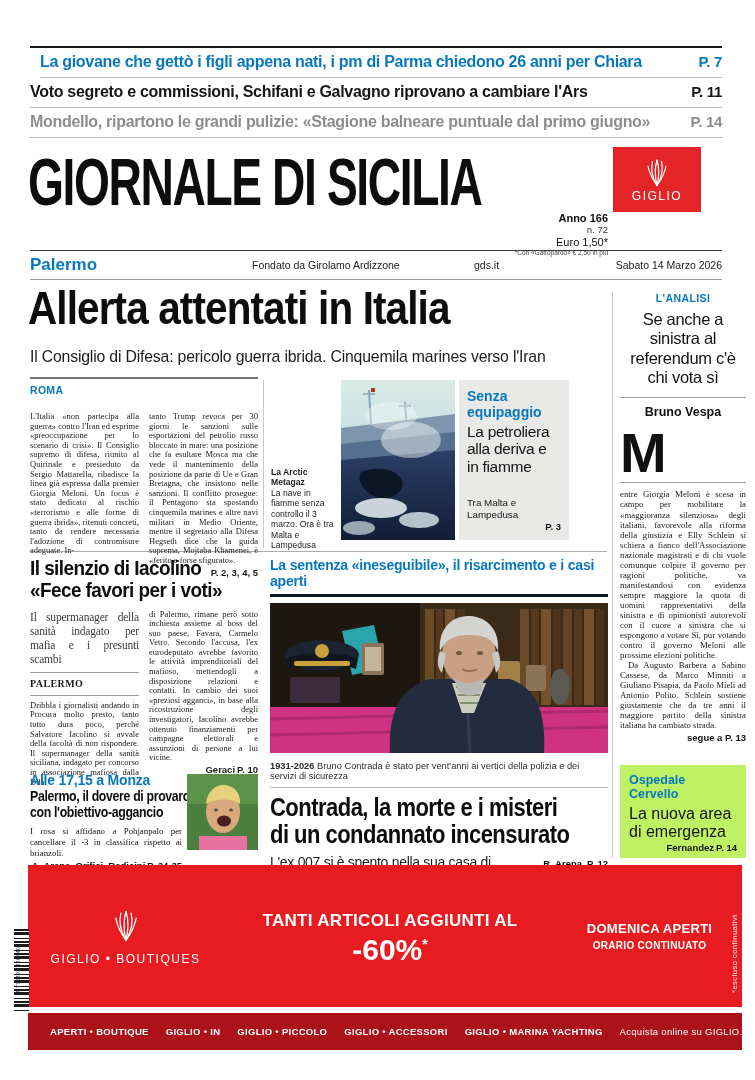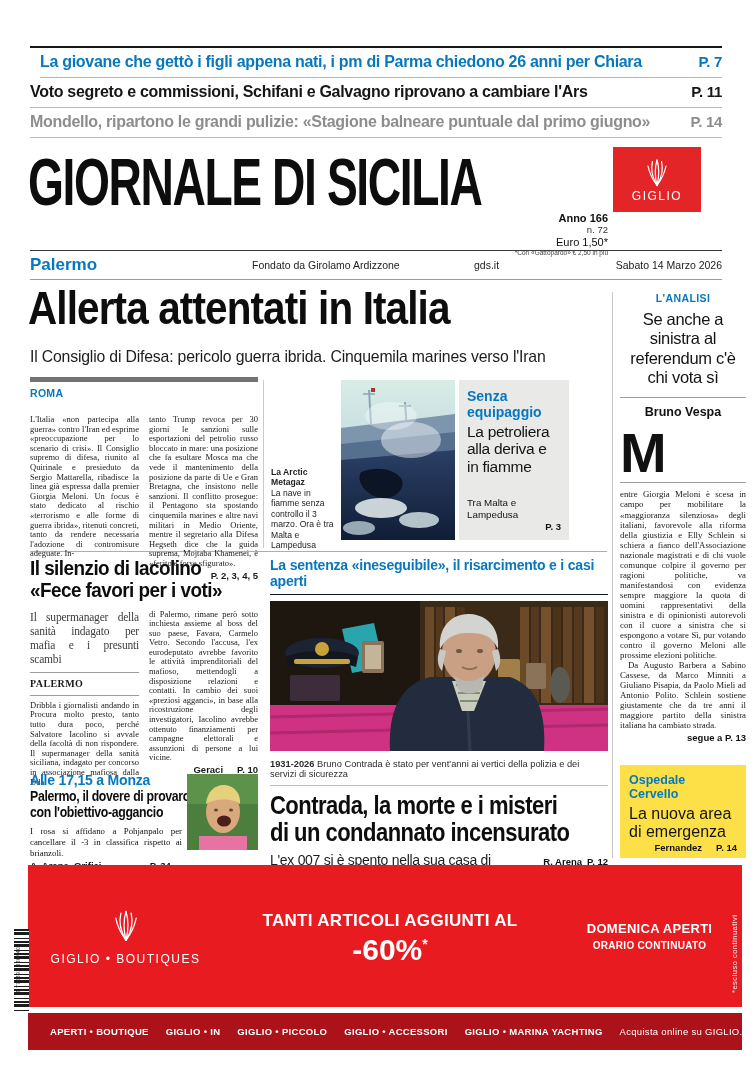--- a/index.html
+++ b/index.html
@@ -45,21 +45,21 @@
   .lead-sub { position:absolute; left:30px; top:347px; font-size:17px; color:#1d1d1d;
               white-space:nowrap; transform:scaleX(0.93); transform-origin:left top; letter-spacing:-0.2px; }
 
   
   .vr { position:absolute; width:1px; background:#c9c9c9; }
   .vr-roma { left:263px; top:380px; height:168px; }
   .vr-main { left:612px; top:292px; height:566px; }
   .hr-row1 { position:absolute; left:30px; top:551px; width:577px; height:1px; background:#adadad; }
 
   
-  .roma { position:absolute; left:30px; top:377px; width:228px; border-top:5px solid #737373; padding-top:5px; }
+  .roma { position:absolute; left:30px; top:377px; width:228px; border-top:2px solid #737373; padding-top:5px; }
   .sec-label { color:#0878be; font-weight:bold; font-size:10.5px; letter-spacing:0.3px; }
   .roma .cols { display:flex; gap:10px; margin-top:16px; }
   .serif-col { width:109px; font-family:"Liberation Serif", serif; font-size:8.5px;
                line-height:1.13; text-align:justify; color:#1a1a1a; }
   .pages-ref { font-family:"Liberation Sans",sans-serif; font-weight:bold; font-size:9.5px;
                text-align:right; margin-top:2px; }
 
   
   .ship-caption { position:absolute; left:271px; top:467px; width:64px; font-size:8.6px; line-height:1.22; color:#222; }
   .ship-caption .cap-t { font-weight:bold; }
@@ -85,49 +85,49 @@
   .analysis .a-cont { font-weight:bold; font-size:9.5px; text-align:right; margin-top:2px; }
 
   
   .iacolino { position:absolute; left:30px; top:557px; width:228px; }
   .h2-line { font-weight:bold; font-size:21px; line-height:1.06; letter-spacing:-0.6px;
              white-space:nowrap; transform:scaleX(0.90); transform-origin:left top; color:#0d0d0d; }
   .iacolino .cols { display:flex; gap:10px; margin-top:8px; }
   .iacolino .standfirst { font-size:11.5px; line-height:1.22; color:#3c3c3c; letter-spacing:-0.2px; }
   .mini-rule { border-top:1px solid #9c9c9c; margin:6px 0 5px; }
   .loc-label { font-weight:bold; font-size:10px; letter-spacing:0.4px; }
-  .byline-row { display:flex; justify-content:flex-end; gap:14px; font-family:"Liberation Sans",sans-serif;
+  .byline-row { display:flex; justify-content:flex-end; gap:2px; font-family:"Liberation Sans",sans-serif;
                 font-weight:bold; font-size:9.5px; margin-top:2px; }
 
   
   .sports { position:absolute; left:30px; top:772px; width:228px; }
   .kicker { color:#0878be; font-weight:bold; font-size:14px; letter-spacing:-0.2px; }
   .sports .s-h { font-weight:bold; font-size:14.5px; line-height:1.12; letter-spacing:-0.4px;
                  white-space:nowrap; transform:scaleX(0.85); transform-origin:left top; color:#0d0d0d; }
   .sports .s-body { width:152px; font-family:"Liberation Serif", serif; font-size:8.8px;
                     line-height:1.2; margin-top:6px; text-align:justify; }
   .sports .s-byline { width:152px; justify-content:flex-end; }
   .sports .s-photo { position:absolute; left:157px; top:2px; width:71px; height:76px; }
 
   
   .contrada { position:absolute; left:270px; top:557px; width:338px; }
   .contrada .c-kicker { color:#0878be; font-weight:bold; font-size:14px; letter-spacing:-0.2px;
-                        border-bottom:1px solid #0f172a; padding-bottom:5px; }
+                        border-bottom:3px solid #0f172a; padding-bottom:5px; }
   .contrada .c-photo { width:338px; height:150px; margin-top:6px; }
   .contrada .c-cap { font-size:9.3px; color:#2c2c2c; margin-top:4px; }
   .contrada .c-cap b { font-weight:bold; }
   .contrada .c-rule { border-top:1px solid #bdbdbd; margin:6px 0 6px; }
   .c-h-line { font-weight:bold; font-size:25px; line-height:1.08; letter-spacing:-0.6px;
               white-space:nowrap; transform:scaleX(0.88); transform-origin:left top; color:#0d0d0d; }
   .contrada .c-subrow { display:flex; justify-content:space-between; align-items:baseline; margin-top:6px; }
   .contrada .c-sub { font-size:14px; color:#1d1d1d; letter-spacing:-0.3px; }
   .contrada .c-byline { font-weight:bold; font-size:9.5px; white-space:nowrap; display:flex; gap:5px; }
 
   
-  .cervello { position:absolute; left:620px; top:765px; width:126px; height:93px; background:#fde047;
+  .cervello { position:absolute; left:620px; top:765px; width:126px; height:93px; background:#bef264;
               padding:8px 9px; display:flex; flex-direction:column; }
   .cervello .cv-label { color:#0878be; font-weight:bold; font-size:12.5px; }
   .cervello .cv-head { font-size:16px; line-height:1.15; margin-top:4px; color:#141414; }
   .cervello .byline-row { margin-top:auto; }
 
   
   .ad { position:absolute; left:28px; top:865px; width:714px; height:142px; background:#e81b21;
         color:#fff; display:flex; align-items:center; }
   .ad-brand { width:195px; text-align:center; }
   .ad-brand .brand-text { font-size:12px; letter-spacing:1.5px; margin-top:5px; }

